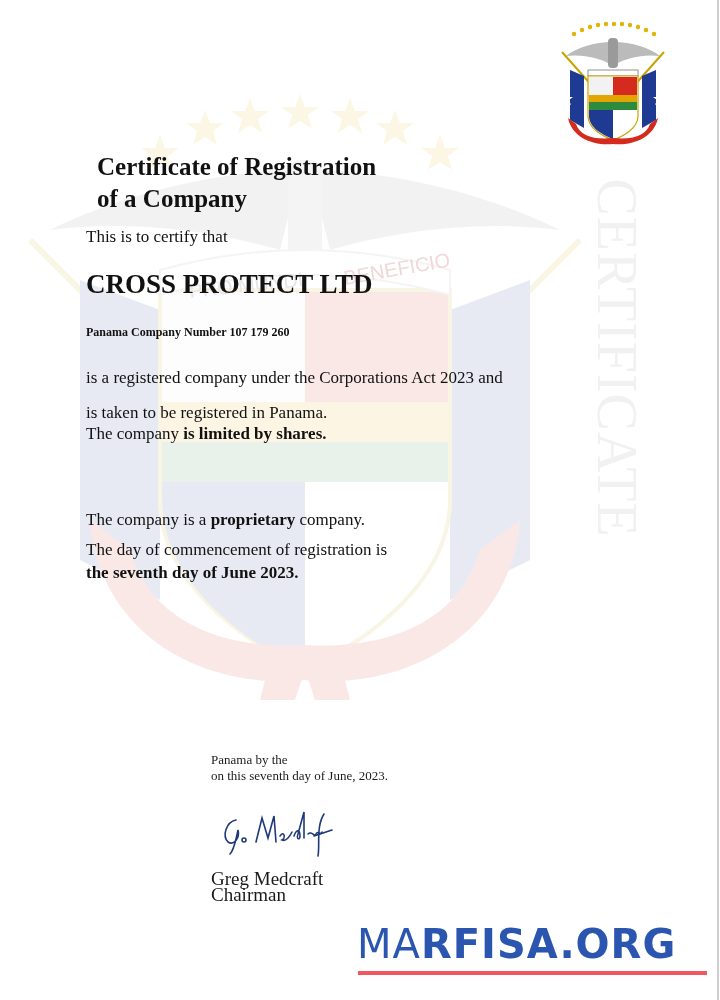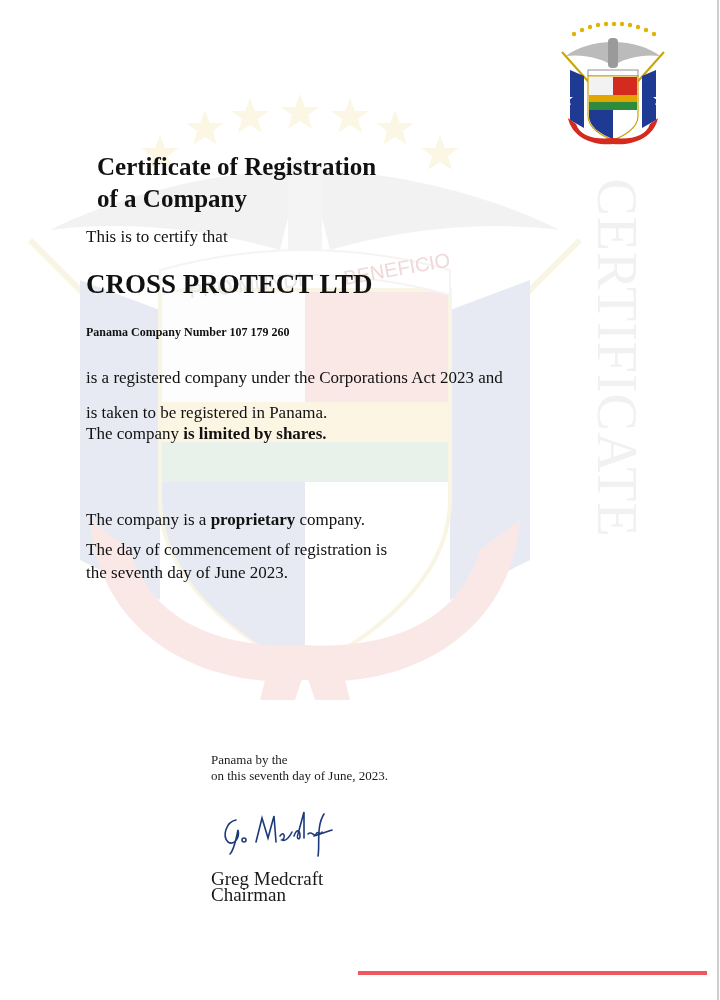--- a/index.html
+++ b/index.html
@@ -34,21 +34,21 @@
   }
   .p { position: absolute; left: 0; margin: 0; font-size: 17px; line-height: 20px; white-space: nowrap; }
   .certify { top: 227px; }
   .company-name { top: 271px; font-size: 27px; font-weight: bold; line-height: 26px; }
   .company-number { top: 322px; font-size: 12px; font-weight: bold; }
   .reg-line1 { top: 368px; }
   .reg-line2 { top: 403px; }
   .limited { top: 424px; }
   .proprietary { top: 510px; }
   .commence1 { top: 540px; }
-  .commence2 { top: 563px; font-weight: normal; }
+  .commence2 { top: 563px; font-weight: bold; }
   b { font-weight: bold; }
 
   .issued { position: absolute; left: 211px; top: 752px; font-size: 13px; line-height: 16px; color: #1a1a1a; }
   .issued div { white-space: nowrap; }
   .signature { position: absolute; left: 220px; top: 806px; width: 120px; height: 52px; }
   .signer { position: absolute; left: 211px; top: 871px; font-size: 19px; line-height: 16px; color: #1a1a1a; }
 
   .brand {
     position: absolute; left: 357px; top: 920px; height: 56px;
     font-family: "DejaVu Sans", "Liberation Sans", sans-serif;
@@ -176,14 +176,15 @@
       <path d="M88 28 C 92 24 94 32 96 28 C 98 24 100 30 102 26"></path>
       <path d="M104 8 C 96 20 100 40 98 50 M 94 30 L 112 24"></path>
     </g>
   </svg>
 
   <div class="signer">
     <div>Greg Medcraft</div>
     <div>Chairman</div>
   </div>
 
+  <div class="brand"><span class="light">MA</span><span class="bold">RFISA.ORG</span></div>
   <div class="brand-underline"></div>
 </div>
 
 </body></html>

